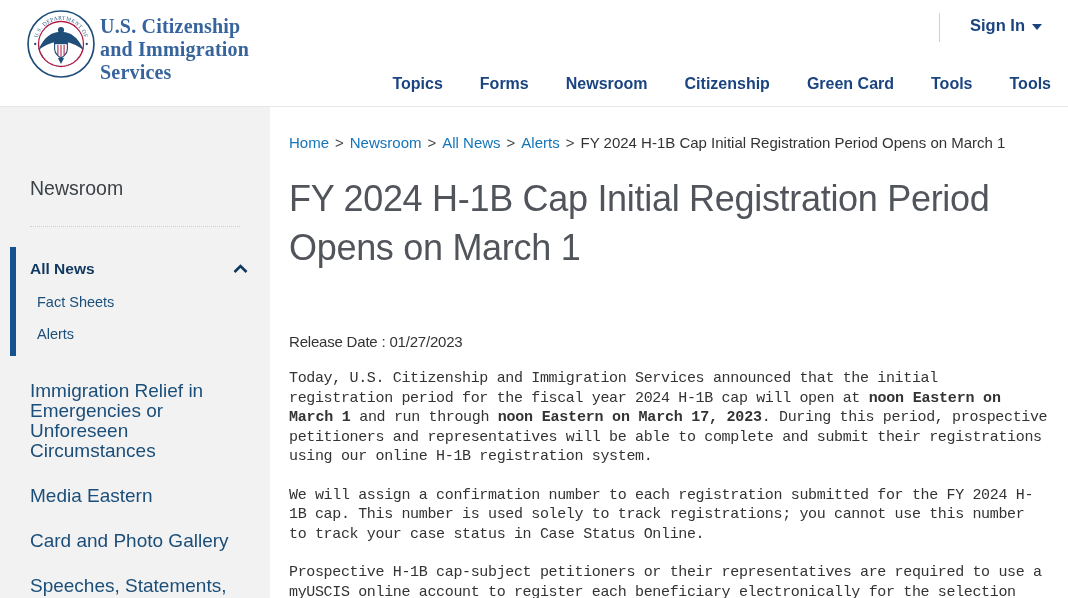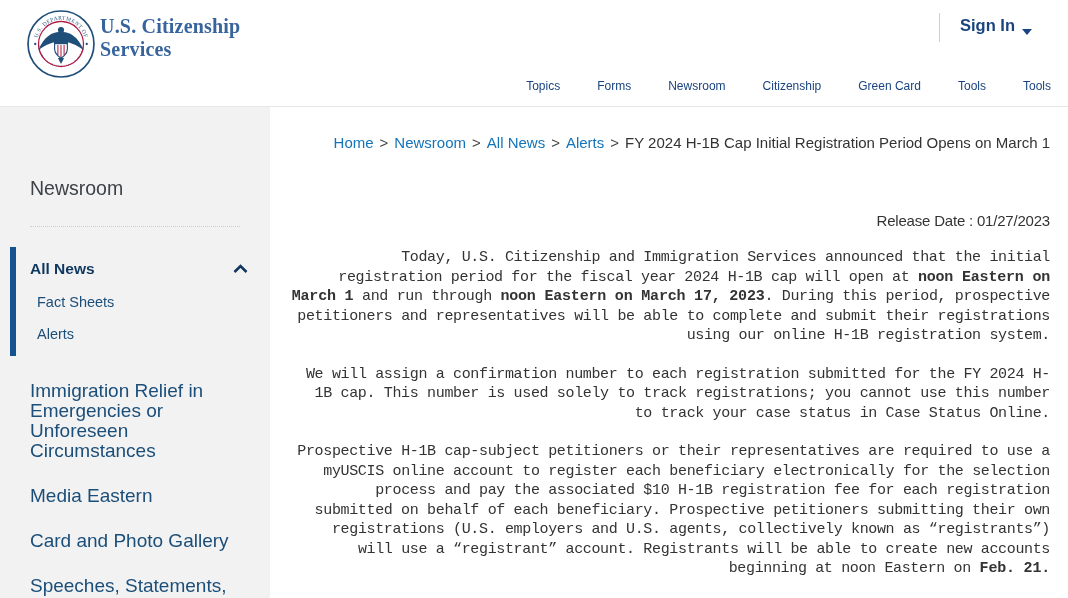--- a/index.html
+++ b/index.html
@@ -11,28 +11,28 @@
     --title-gray:#51555b; --text:#333333; --side-bg:#f2f2f2;
   }
 
   
   .header { position:relative; width:1068px; height:107px; background:#fff;
     border-bottom:1px solid #e7e7e7; }
   .seal { position:absolute; left:27px; top:10px; width:68px; height:68px; }
   .logo-text { position:absolute; left:100px; top:15px;
     font-family:"Liberation Serif", serif; font-weight:600; font-size:20px;
     line-height:23px; color:var(--logo-blue); letter-spacing:.2px; }
-  .signin { position:absolute; right:36px; top:16px; display:flex; align-items:flex-end;
+  .signin { position:absolute; right:26px; top:16px; display:flex; align-items:center;
     gap:7px; color:var(--navy); font-weight:700; font-size:16.5px; cursor:pointer; }
   .caret-down { width:0; height:0; border-left:5px solid transparent;
     border-right:5px solid transparent; border-top:6px solid var(--navy); margin-top:2px; }
   .header-divider { position:absolute; right:128px; top:13px; width:1px; height:29px;
     background:#cfcfcf; }
   .primary-nav { position:absolute; right:17px; bottom:13px; display:flex; gap:37px; }
-  .nav-link { color:var(--navy); font-size:12px; font-weight:400; text-decoration:none;
+  .nav-link { color:var(--navy); font-size:16px; font-weight:700; text-decoration:none;
     cursor:pointer; white-space:nowrap;margin-top:37px; }
 
   
   .page-body { display:flex; width:1068px; height:491px; }
 
   
   .sidebar { width:270px; background:var(--side-bg); flex:none; padding-top:70px; }
   .side-heading { margin-left:30px; font-size:19.5px; color:#3d4247; }
   .side-rule { margin:26px 30px 0 30px; border-top:1px dotted #cfcfcf; }
   .side-group { margin:20px 0 0 10px; border-left:6px solid var(--bar-blue);
@@ -41,21 +41,21 @@
     width:218px; cursor:pointer; }
   .group-head-label { color:var(--side-dark); font-size:15.5px; font-weight:700; }
   .group-children { margin-top:6px; }
   .group-child { display:block; margin:16px 0 0 7px; color:var(--side-link);
     font-size:14.5px; cursor:pointer; text-decoration:none; }
   .side-links { margin:24px 0 0 30px; }
   .side-extra-link { display:block; width:205px; margin-top:25px; color:var(--side-link);
     font-size:19px; line-height:20px; cursor:pointer; text-decoration:none; }
 
   
-  .main { flex:1; padding:27px 18px 0 19px;text-align:right; }
+  .main { flex:1; padding:27px 18px 0 19px; }
   .breadcrumb { font-size:15px; color:var(--text); }
   .crumb-link { color:var(--link-blue); text-decoration:none; cursor:pointer; }
   .crumb-sep { color:#444; margin:0 6px; }
   .crumb-current { color:#333; }
   .article-title { margin-top:23px; font-size:36px; font-weight:300;
     color:var(--title-gray); line-height:49px; letter-spacing:-.3px; }
   .release-line { margin-top:61px; font-size:15px; color:var(--text);
     letter-spacing:-.2px; }
   .para { margin-top:19px; font-size:15px; line-height:19.5px; color:var(--text);
     letter-spacing:-.35px;font-family:Liberation Mono, monospace; }
@@ -90,20 +90,21 @@
     <rect x="26.8" y="30" width="12.4" height="3.2" fill="#1f4e79"></rect>
     <g stroke="#b31942" stroke-width="1">
       <line x1="30" y1="34" x2="30" y2="44"></line>
         <line x1="33" y1="34" x2="33" y2="45.5"></line>
       <line x1="36" y1="34" x2="36" y2="44"></line>
     </g>
   </svg>
 
   <div class="logo-text">
     <div>U.S. Citizenship</div>
+    <div>and Immigration</div>
     <div>Services</div>
   </div>
 
   <div class="header-divider"></div>
 
   <div class="signin">
     <span>Sign In</span>
     <span class="caret-down"></span>
   </div>
 
@@ -141,20 +142,24 @@
         <a class="side-extra-link">Immigration Relief in Emergencies or Unforeseen Circumstances</a>
         <a class="side-extra-link">Media Eastern</a>
         <a class="side-extra-link">Card and Photo Gallery</a>
         <a class="side-extra-link">Speeches, Statements, Testimony</a>
       </div>
   </aside>
 
   <main class="main">
     <div class="breadcrumb"><a class="crumb-link">Home</a><span class="crumb-sep">&gt;</span><a class="crumb-link">Newsroom</a><span class="crumb-sep">&gt;</span><a class="crumb-link">All News</a><span class="crumb-sep">&gt;</span><a class="crumb-link">Alerts</a><span class="crumb-sep">&gt;</span><span class="crumb-current">FY 2024 H-1B Cap Initial Registration Period Opens on March 1</span></div>
 
+    <h1 class="article-title">
+      <div>FY 2024 H-1B Cap Initial Registration Period</div>
+      <div>Opens on March 1</div>
+    </h1>
 
     <div class="release-line">
       <span>Release Date :</span>
       <span> </span>
       <span>01/27/2023</span>
     </div>
 
     <div id="article-body">
         <p class="para"><span>Today, U.S. Citizenship and Immigration Services announced that the initial registration period for the fiscal year 2024 H-1B cap will open at </span><strong>noon Eastern on March 1</strong><span> and run through </span><strong>noon Eastern on March 17, 2023</strong><span>. During this period, prospective petitioners and representatives will be able to complete and submit their registrations using our online H-1B registration system.</span></p>
         <p class="para"><span>We will assign a confirmation number to each registration submitted for the FY 2024 H-1B cap. This number is used solely to track registrations; you cannot use this number to track your case status in Case Status Online.</span></p>

